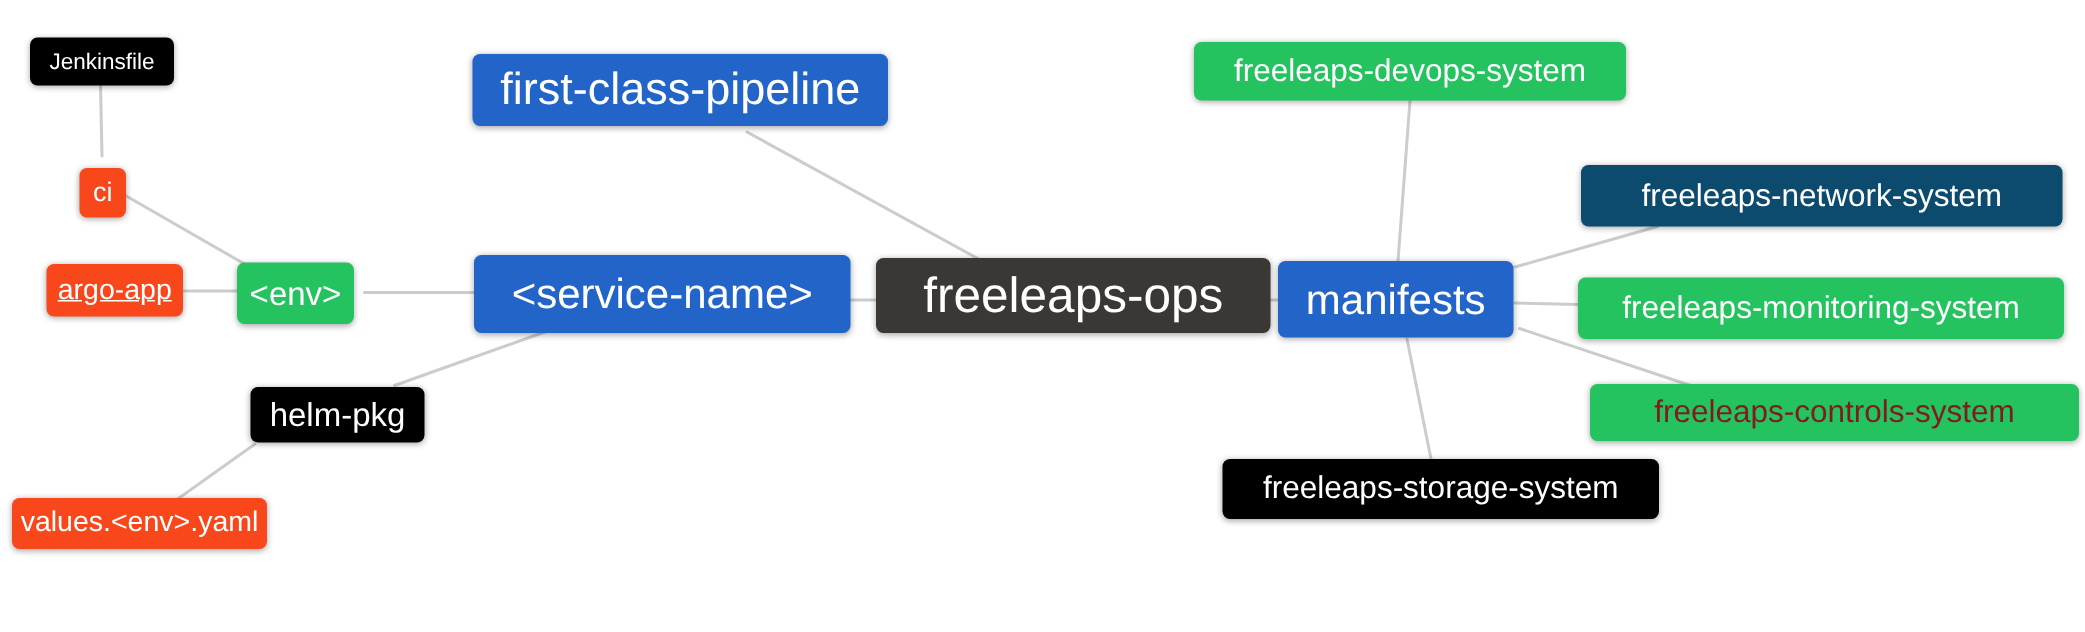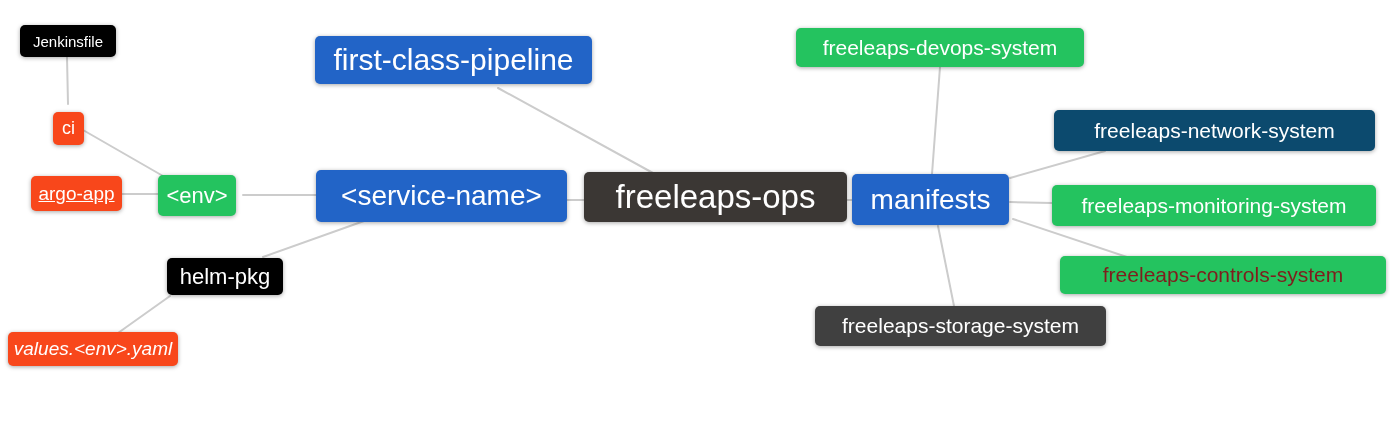--- a/index.html
+++ b/index.html
@@ -53,21 +53,21 @@
       </div>
       <div class="node" style="left: 31px; top: 176px; width: 91px; height: 35px; font-size: 19px; background: rgb(248, 71, 27); color: rgb(255, 255, 255); text-decoration: underline;">
         <span>argo-app</span>
       </div>
       <div class="node" style="left: 158px; top: 175px; width: 78px; height: 41px; font-size: 22px; background: rgb(36, 195, 95); color: rgb(255, 255, 255);">
         <span>&lt;env&gt;</span>
       </div>
       <div class="node" style="left: 147px; top: 258px; width: 116px; height: 37px; font-size: 22px; background: #000000; color: rgb(255, 255, 255); margin-left: 20px;">
         <span>helm-pkg</span>
       </div>
-      <div class="node" style="left: 8px; top: 332px; width: 170px; height: 34px; font-size: 19px; background: rgb(248, 71, 27); color: rgb(255, 255, 255); font-style: italic;">
+      <div class="node" style="left: 8px; top: 332px; width: 170px; height: 34px; font-size: 19px; background: rgb(248, 71, 27); color: rgb(255, 255, 255);">
         <span>values.&lt;env&gt;.yaml</span>
       </div>
       <div class="node" style="left: 315px; top: 36px; width: 277px; height: 48px; font-size: 30px; background: rgb(34, 100, 199); color: rgb(255, 255, 255);">
         <span>first-class-pipeline</span>
       </div>
       <div class="node" style="left: 316px; top: 170px; width: 251px; height: 52px; font-size: 28px; background: rgb(34, 100, 199); color: rgb(255, 255, 255);">
         <span>&lt;service-name&gt;</span>
       </div>
       <div class="node" style="left: 584px; top: 172px; width: 263px; height: 50px; font-size: 33px; background: rgb(59, 55, 52); color: rgb(255, 255, 255);">
         <span>freeleaps-ops</span>
@@ -80,17 +80,17 @@
       </div>
       <div class="node" style="left: 1054px; top: 110px; width: 321px; height: 41px; font-size: 21px; background: #0c4a6e; color: rgb(255, 255, 255);">
         <span>freeleaps-network-system</span>
       </div>
       <div class="node" style="left: 1052px; top: 185px; width: 324px; height: 41px; font-size: 21px; background: rgb(36, 195, 95); color: rgb(255, 255, 255);">
         <span>freeleaps-monitoring-system</span>
       </div>
       <div class="node" style="left: 1060px; top: 256px; width: 326px; height: 38px; font-size: 21px; background: rgb(36, 195, 95); color: #7f1d1d;">
         <span>freeleaps-controls-system</span>
       </div>
-      <div class="node" style="left: 815px; top: 306px; width: 291px; height: 40px; font-size: 21px; background: #404040; color: rgb(255, 255, 255); justify-content: center;">
+      <div class="node" style="left: 815px; top: 306px; width: 291px; height: 40px; font-size: 21px; background: #000000; color: rgb(255, 255, 255); justify-content: center;">
         <span>freeleaps-storage-system</span>
       </div>
     </div>
 </div>
 
 </body></html>

